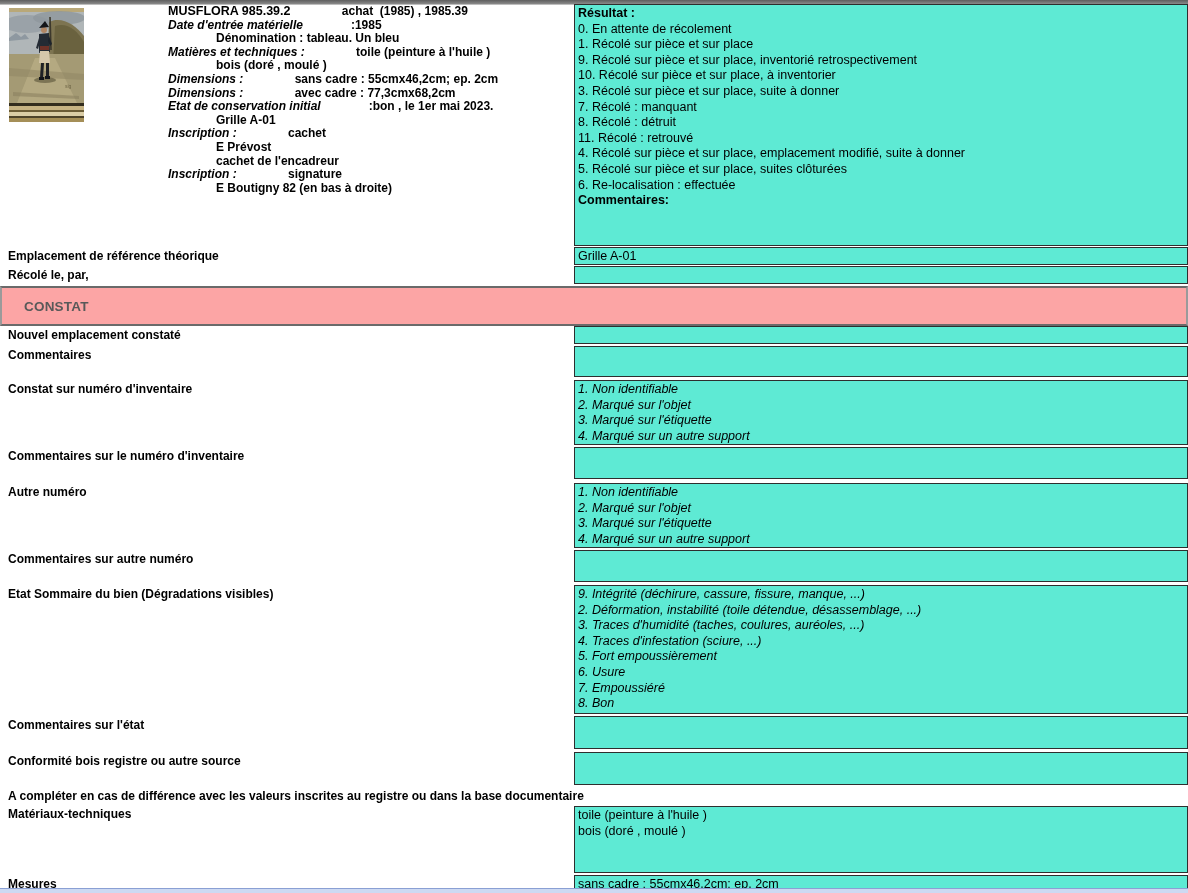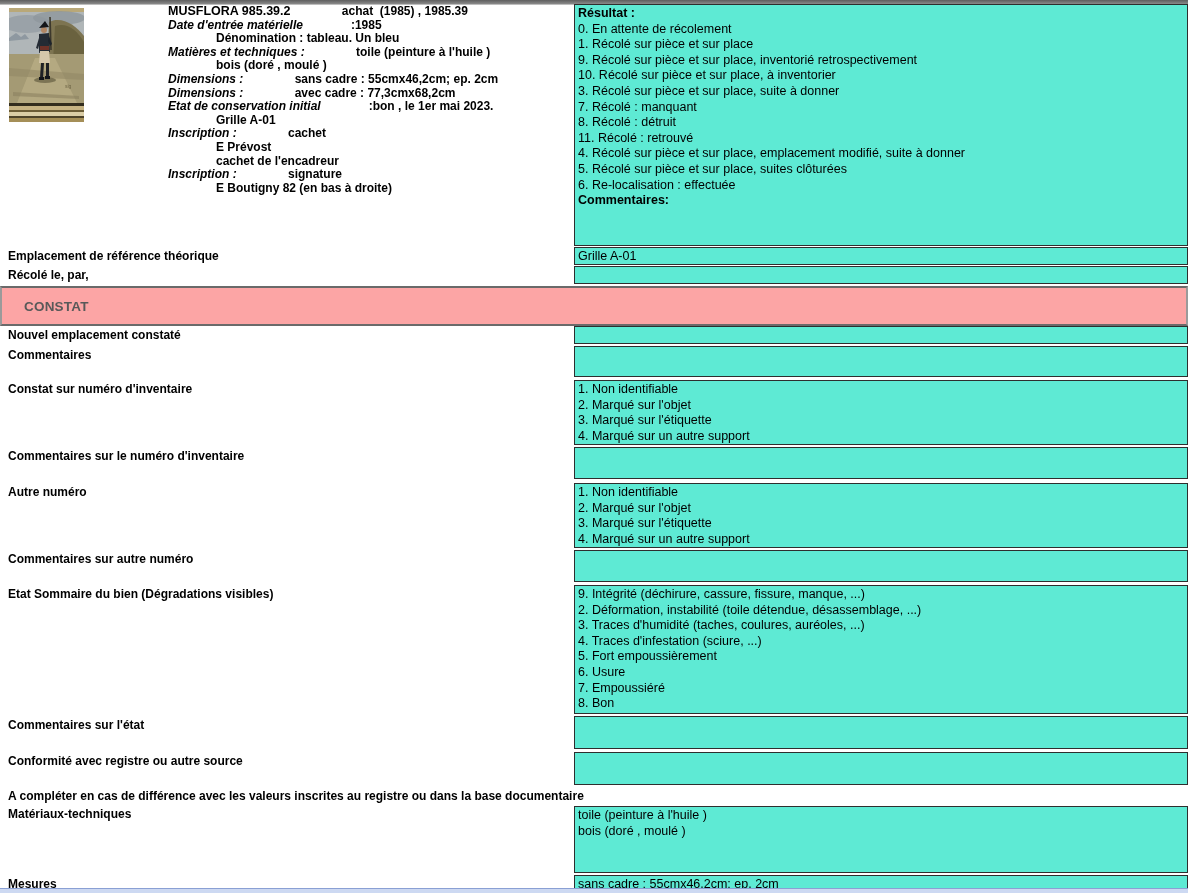--- a/index.html
+++ b/index.html
@@ -11,21 +11,21 @@
     background:linear-gradient(#5e5e5e,#8a8a8a);border-bottom:1px solid #bdbdbd;}
   .thumb{position:absolute;left:9px;top:8px;width:75px;height:114px;display:block;}
   .info{position:absolute;left:120px;top:5px;width:470px;font-size:12px;font-weight:bold;
     line-height:13.6px;white-space:nowrap;}
   .info .iline span{white-space:pre;margin-left:48px;}
   .info .em{font-style:italic;}
   .info .t{font-size:12.5px;}
   .box{position:absolute;left:574px;width:614px;box-sizing:border-box;background:#5eead4;
     border:1px solid #2e2e2e;font-size:12.5px;line-height:15.5px;overflow:hidden;}
   .box.input{padding:1px 3px;}
-  .box.list{padding:1px 0;}
+  .box.list{padding:1px 0;font-style:italic;}
   .box .opt{padding:0 3px;line-height:15.6px;white-space:nowrap;}
   .resultat{padding:1px 3px;}
   .rline{line-height:15.6px;white-space:nowrap;}
   .rbold{font-weight:bold;}
   .constat-bar{position:absolute;left:0;top:286px;width:1188px;height:40px;box-sizing:border-box;
     background:#fca5a5;border:2px solid #6a6a6a;border-left-color:#9a9a9a;border-right-color:#9a9a9a;
     display:flex;align-items:center;padding-left:22px;
     color:#595959;font-weight:bold;font-size:13.5px;letter-spacing:.2px;}
   .lbl{position:absolute;left:8px;font-size:12px;font-weight:bold;white-space:nowrap;}
   .bottom-strip{position:absolute;left:0;bottom:0;width:1188px;height:4px;background:#cdd9f2;
@@ -152,21 +152,21 @@
   <div class="opt">4. Traces d'infestation (sciure, ...)</div>
   <div class="opt">5. Fort empoussièrement</div>
   <div class="opt">6. Usure</div>
   <div class="opt">7. Empoussiéré</div>
   <div class="opt">8. Bon</div>
 </div>
 
 <div class="lbl" style="top:718px">Commentaires sur l'état</div>
 <div class="box input" style="top:716px;height:33px"></div>
 
-<div class="lbl" style="top:754px">Conformité avec registre ou autre source</div>
+<div class="lbl" style="top:754px">Conformité bois registre ou autre source</div>
 <div class="box input" style="top:752px;height:33px"></div>
 
 <div class="lbl" style="top:789px">A compléter en cas de différence avec les valeurs inscrites au registre ou dans la base documentaire</div>
 
 <div class="lbl" style="top:807px">Matériaux-techniques</div>
 <div class="box input" style="top:806px;height:67px">
   <div>toile (peinture à l'huile )</div>
   <div>bois (doré , moulé )</div>
 </div>
 

